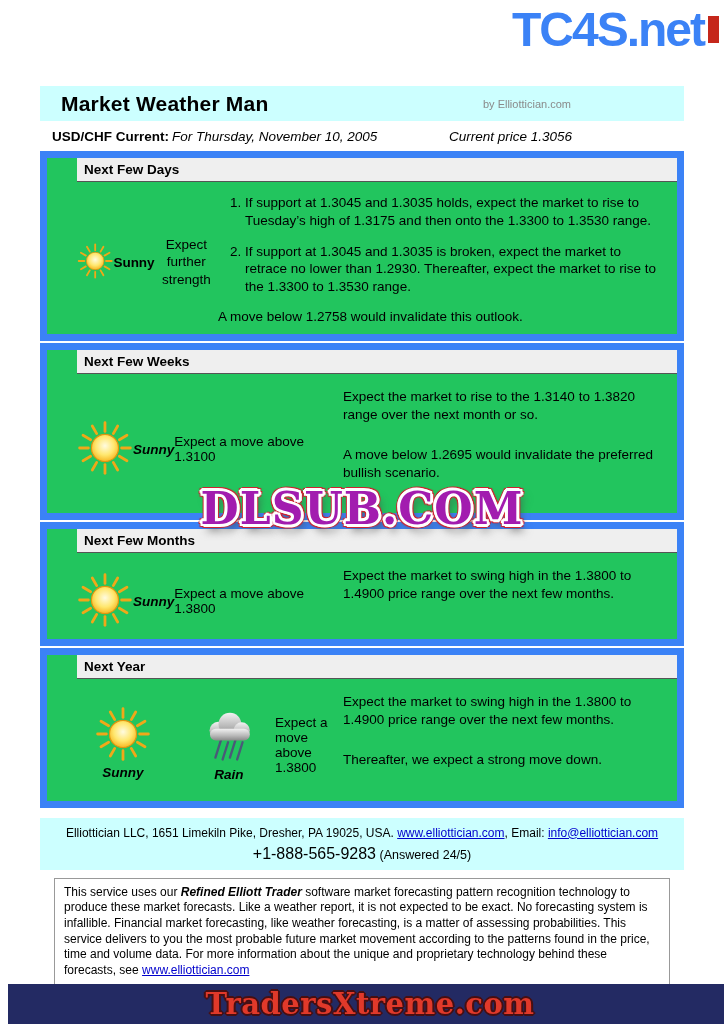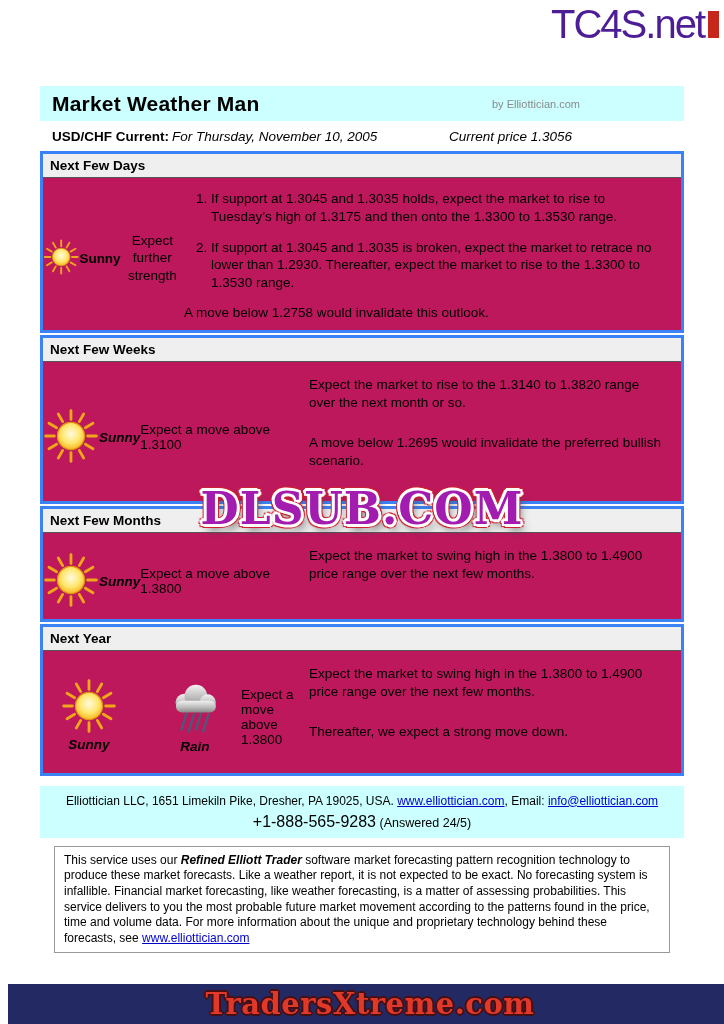--- a/index.html
+++ b/index.html
@@ -4,35 +4,35 @@
 <style>
   * { margin:0; padding:0; box-sizing:border-box; }
   html,body { background:#ffffff; }
   .page {
     position:relative; width:724px; height:1024px; background:#fff;
     font-family:"Liberation Sans", sans-serif; color:#000; overflow:hidden;
   }
 
   
   .wm-top { position:absolute; top:2px; right:5px; display:flex; align-items:center; }
-  .wm-top-text { font-size:40px; font-weight:normal; color:#4c1d95; letter-spacing:-2px; }
+  .wm-top-text { font-size:48px; font-weight:bold; color:#3b82f6; letter-spacing:-2px; }
   .wm-top-block { width:11px; height:27px; background:#c5271b; margin-left:4px; }
 
   
   .doc { position:absolute; left:40px; top:86px; width:644px; }
-  .doc-header { background:#ccffff; height:35px; display:flex; align-items:center; padding:0 12px; }
+  .doc-header { background:#ccffff; height:35px; display:flex; align-items:center; padding:0 21px; }
   .doc-title { font-size:21px; font-weight:bold; letter-spacing:.2px; }
   .doc-byline { font-size:11px; color:#8a8a8a; margin-left:auto; margin-right:92px; }
 
   .forecast-line { display:flex; align-items:baseline; padding:8px 12px 7px; font-size:13.5px; }
   .fl-label { font-weight:bold; }
   .fl-date { font-style:italic; margin-left:3px; }
   .fl-price { font-style:italic; margin-left:auto; margin-right:100px; }
 
-  .section { border:3px solid #3b82f6; margin-bottom:2px; background:#be185d; }
+  .section { border:7px solid #3b82f6; margin-bottom:2px; background:#22c55e;padding-left:30px; }
   .section-header { background:#efefef; border-bottom:1px solid #555; font-weight:bold; font-size:13.5px; padding:4px 7px; }
 
   .sec1-body { display:grid; grid-template-columns:141px 1fr; padding:12px 12px 10px 0; }
   .icon-cell { display:flex; align-items:center; padding-top:4px; }
   .cond-label { font-weight:bold; font-size:13.5px; margin-top:3px; }
   .cond-caption { font-size:13.5px; text-align:center; width:108px; margin-top:2px; line-height:1.3; }
   ol.points { padding-left:27px; font-size:13.5px; line-height:1.32; }
   ol.points li { margin-bottom:13px; }
   .note { font-size:13.5px; margin-top:8px; }
 

